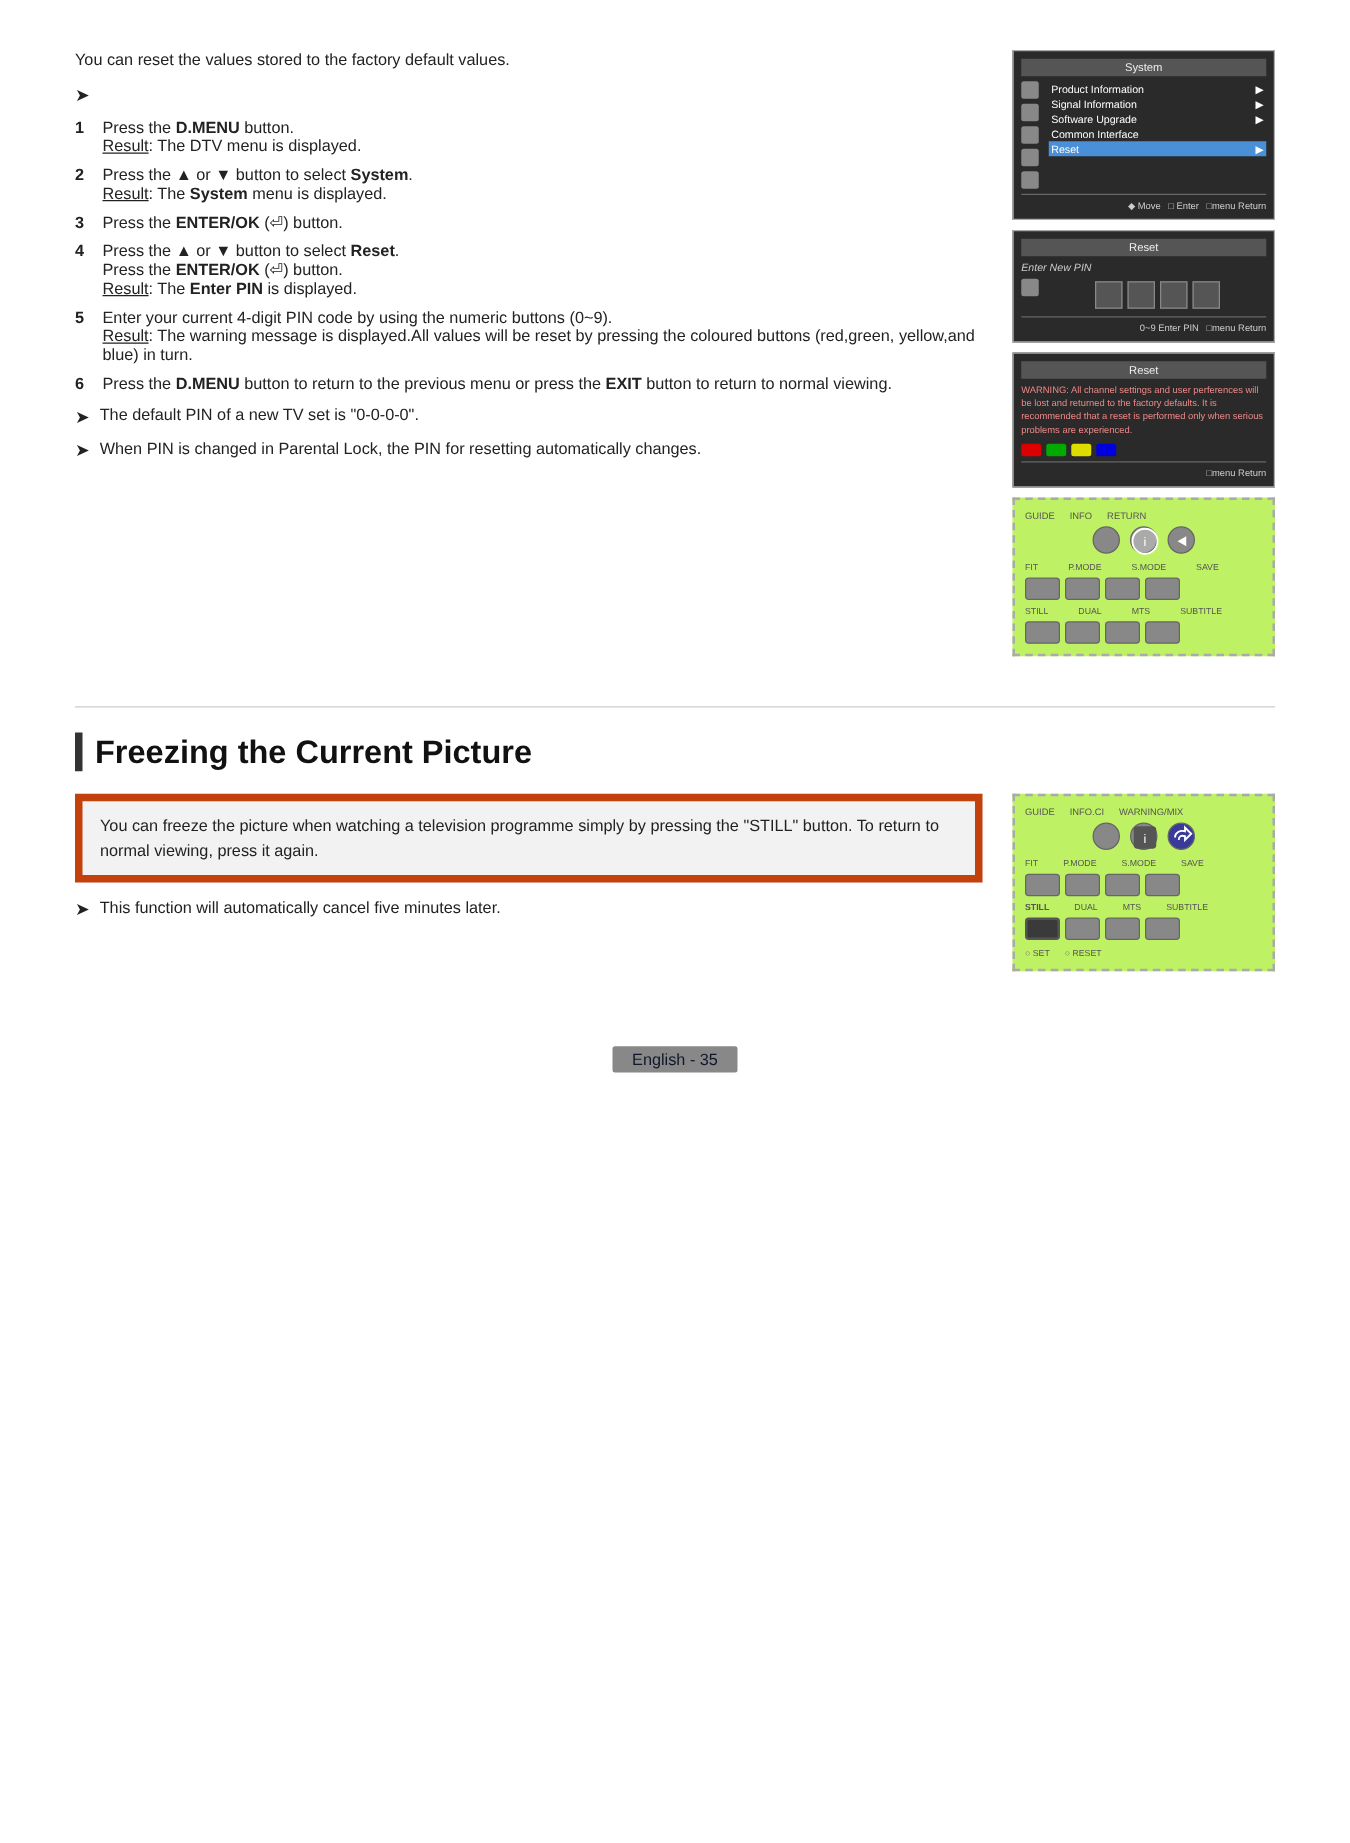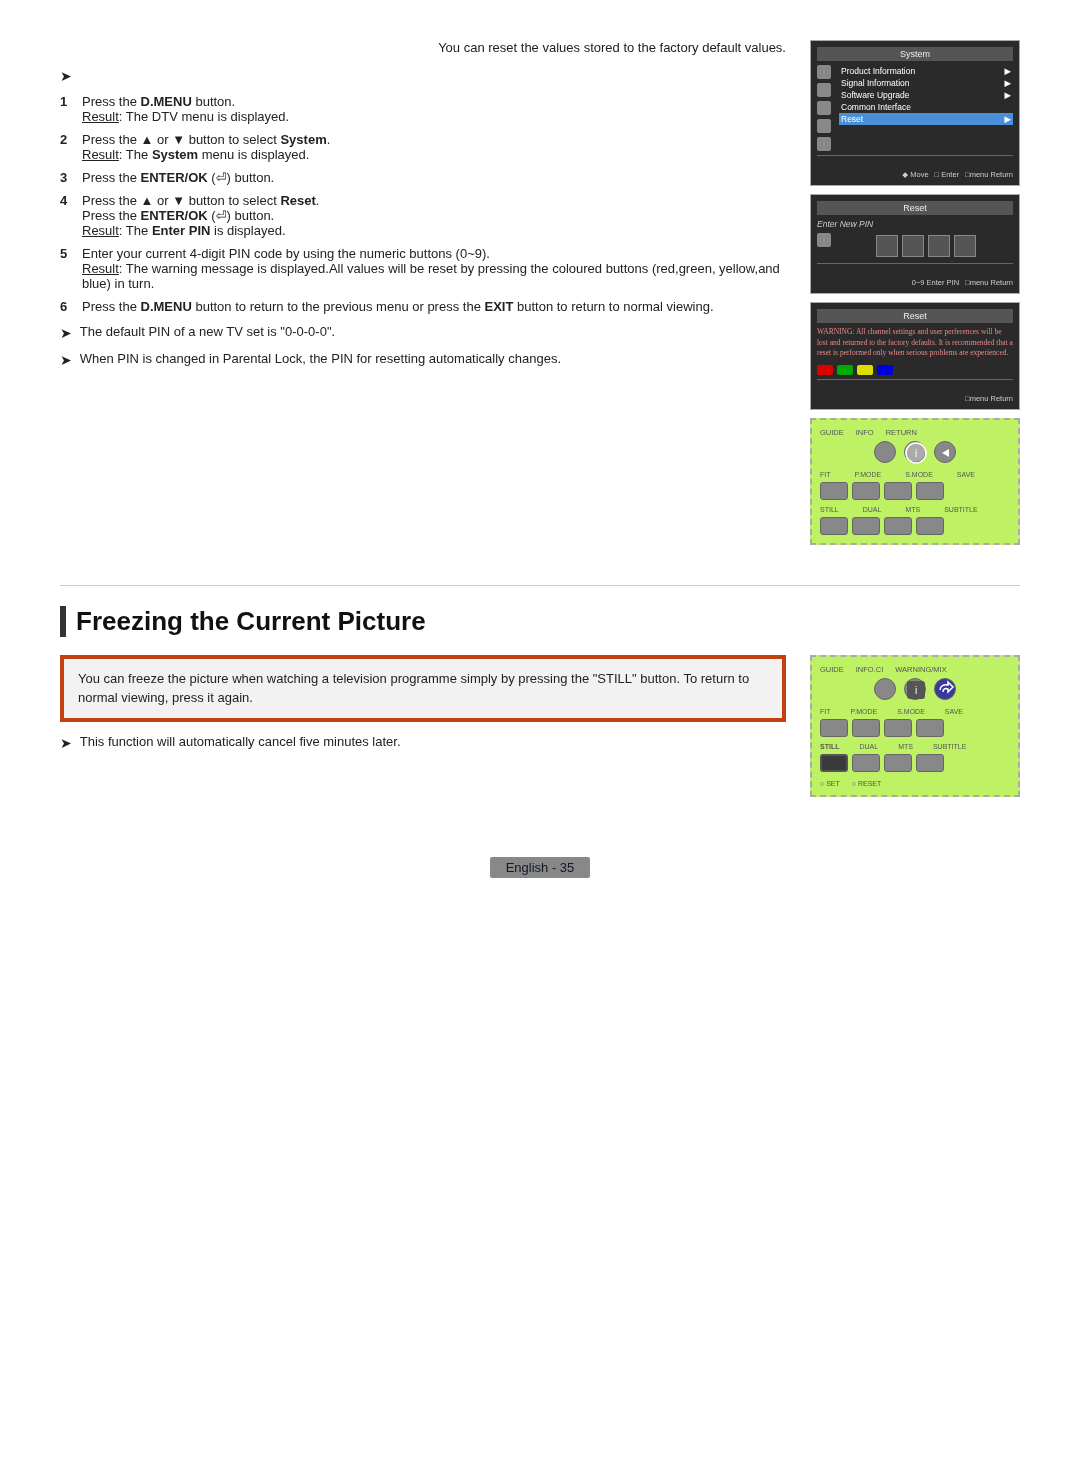--- a/index.html
+++ b/index.html
@@ -37,21 +37,20 @@
       width: 210px;
       flex-shrink: 0;
       display: flex;
       flex-direction: column;
       gap: 4px;
     }
 
     .intro-text {
       margin-bottom: 12px;
       font-size: 13px;
-      text-align: right;
     }
 
     .note-item {
       display: flex;
       gap: 8px;
       margin-bottom: 10px;
       font-size: 13px;
       align-items: flex-start;
     }
 
@@ -118,21 +117,21 @@
       font-size: 8.5px;
     }
 
     .tv-screen .menu-row.selected {
       background: #4a90d9;
     }
 
     .tv-screen .nav-bar {
       border-top: 1px solid #666;
       margin-top: 4px;
-      padding-top: 14px;
+      padding-top: 4px;
       font-size: 7.5px;
       color: #ccc;
       display: flex;
       justify-content: flex-end;
       gap: 6px;
     }
 
     .tv-screen .pin-boxes {
       display: flex;
       gap: 4px;
@@ -145,21 +144,20 @@
       height: 22px;
       background: #555;
       border: 1px solid #888;
     }
 
     .tv-screen .warning-text {
       font-size: 7.5px;
       color: #e88;
       margin-bottom: 4px;
       line-height: 1.4;
-      font-family: Liberation Serif, serif;
     }
 
     .tv-screen .color-buttons {
       display: flex;
       gap: 4px;
       margin-top: 6px;
     }
 
     .tv-screen .cb {
       width: 16px;
@@ -238,21 +236,21 @@
       background: #888;
       color: #0f172a;
       padding: 3px 16px;
       font-size: 13px;
       border-radius: 2px;
     }
 
     
     .freeze-intro {
       background: #f2f2f2;
-      border: 4px solid #c2410c;
+      border: 6px solid #c2410c;
       padding: 10px 14px;
       margin-bottom: 12px;
       font-size: 13px;
       line-height: 1.5;
     }
 
     .left-bar-section {
       border-left: 6px solid #333;
       padding-left: 10px;
       margin-bottom: 18px;

